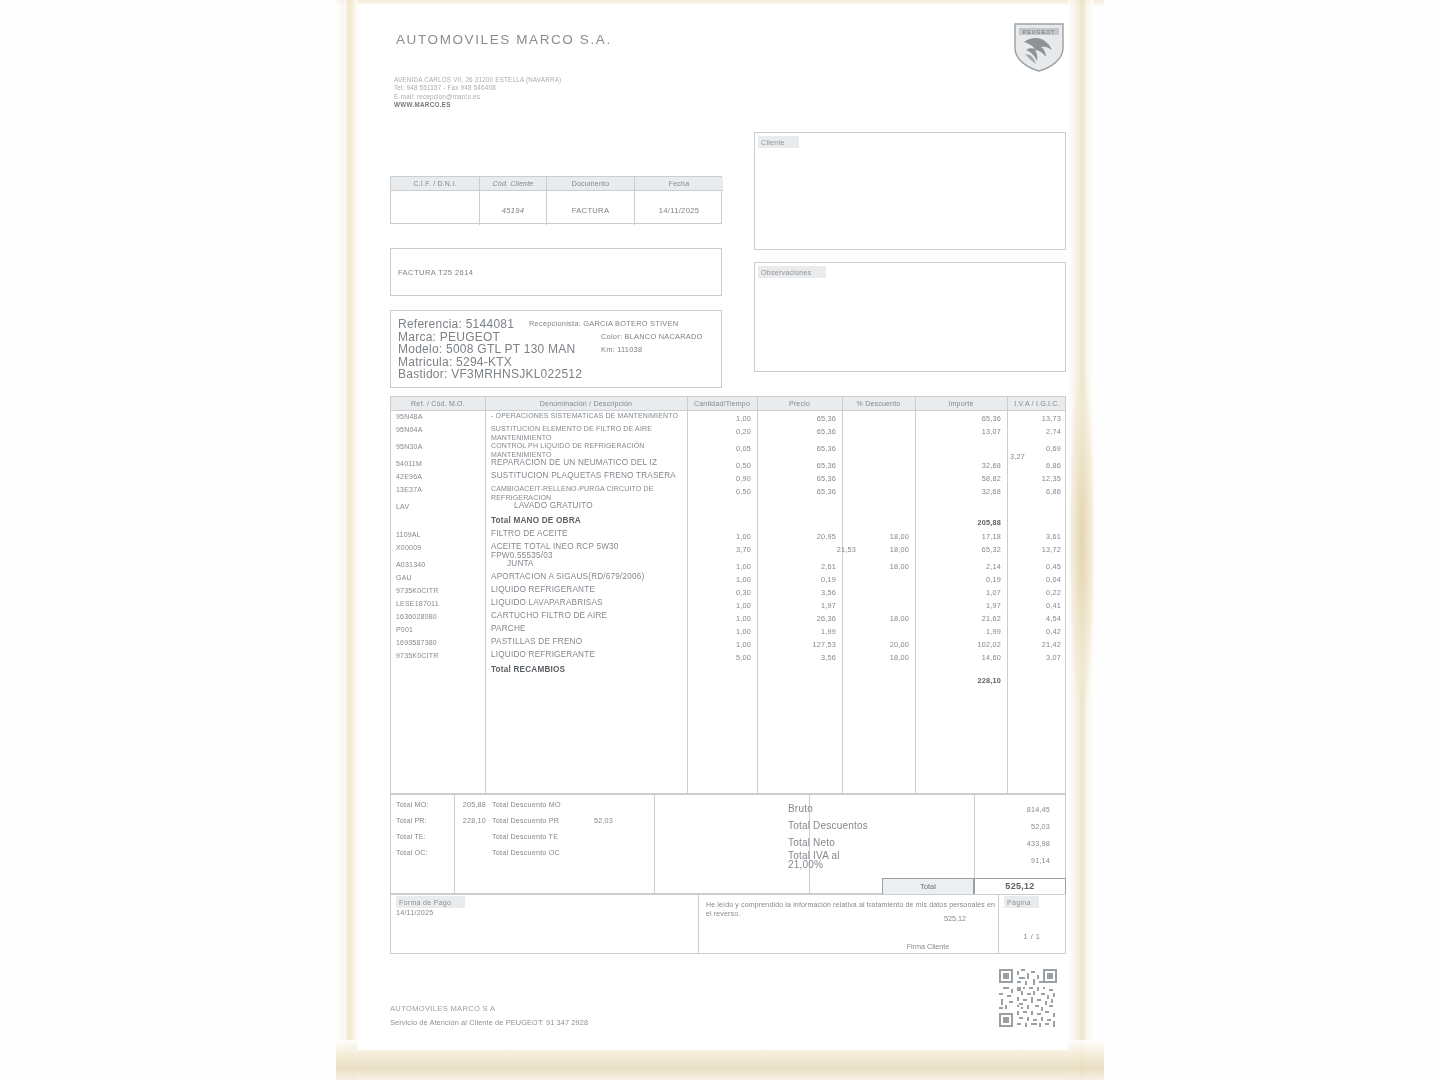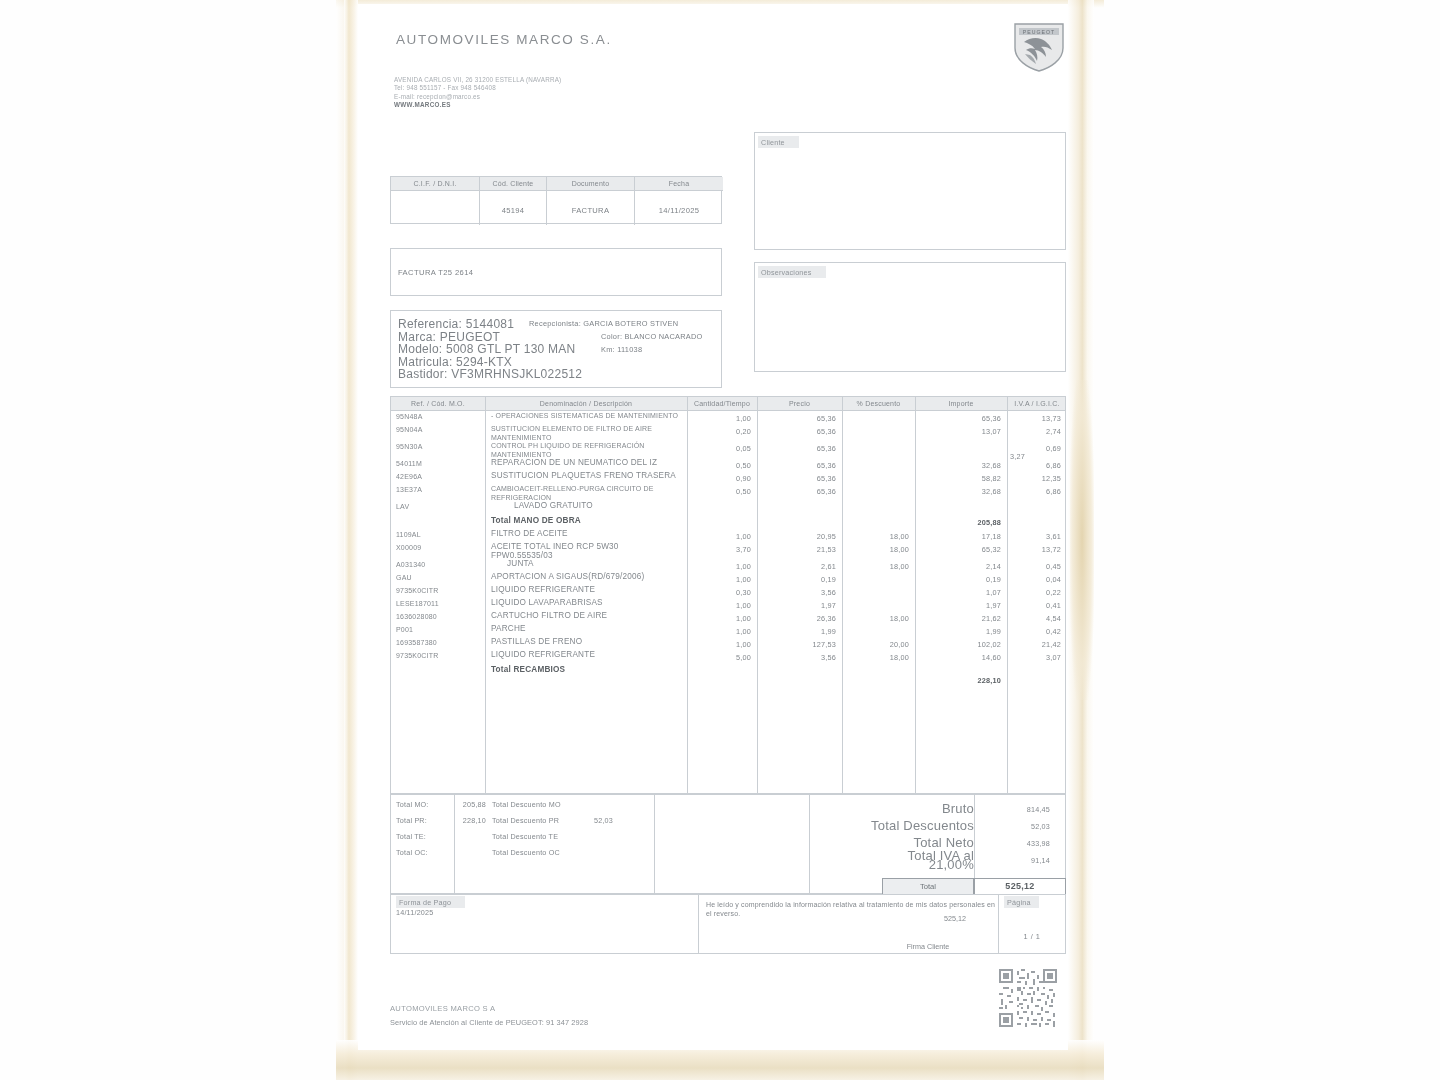--- a/index.html
+++ b/index.html
@@ -116,21 +116,21 @@
   .row{position:absolute;left:0;right:0;}
   .c-ref{position:absolute;font-size:7px;color:#83888d;letter-spacing:.2px;}
   .c-desc{position:absolute;font-size:7px;color:#83888d;letter-spacing:.15px;line-height:8.6px;white-space:pre-line;}
   .c-desc.big{font-size:8.2px;letter-spacing:.2px;}
   .c-num{position:absolute;font-size:7.3px;color:#83888d;text-align:right;letter-spacing:.2px;}
   .c-bold{font-weight:bold;color:#5c6165;}
 
   
   .tot-box{left:32px;top:790px;width:676px;height:100px;}
   .tot-left{position:absolute;font-size:7.2px;color:#83888d;letter-spacing:.2px;}
-  .tot-right-lbl{position:absolute;font-size:13px;color:#83888d;text-align:right;letter-spacing:.2px;}
+  .tot-right-lbl{position:absolute;font-size:10px;color:#83888d;letter-spacing:.2px;}
   .tot-right-val{position:absolute;font-size:7.2px;color:#83888d;text-align:right;letter-spacing:.2px;}
   .tot-vline{position:absolute;width:1px;background:#c9ced3;}
   .total-cell{
     position:absolute;border:1px solid #9aa0a6;box-sizing:border-box;background:#eceef0;
     font-size:7.6px;color:#6e7479;text-align:center;line-height:15px;
   }
   .total-amt{
     position:absolute;border:1px solid #9aa0a6;box-sizing:border-box;background:#ffffff;
     font-size:9px;font-weight:bold;color:#5c6165;text-align:center;line-height:15px;letter-spacing:.3px;
   }
@@ -178,21 +178,21 @@
       <text x="29" y="12" font-family="Liberation Sans, sans-serif" font-size="5.2" fill="#6d7277" text-anchor="middle" letter-spacing="1">PEUGEOT</text>
       <path d="M14 20 C19 16 26 15 31 17 C36 19 40 23 42 28 C38 25 34 24 31 25 C34 27 36 31 36 35 C33 31 29 28 25 28 C27 31 28 35 27 39 C25 34 21 30 16 28 C19 26 22 26 25 27 C22 23 18 21 14 20 Z" fill="#8d9297"></path>
       <path d="M20 33 C23 35 25 38 26 42 C22 39 18 36 15 32 Z" fill="#a4a9ad"></path>
     </svg>
 
     <div class="box doc-table">
       <div class="cell" style="left:0;width:88px;border-left:none;">
         <div class="hdr">C.I.F. / D.N.I.</div>
         <div class="val"></div>
       </div>
-      <div class="cell" style="left:88px;width:67px;">
+      <div class="cell" style="left:88px;width:67px;font-style:italic;">
         <div class="hdr">Cód. Cliente</div>
         <div class="val">45194</div>
       </div>
       <div class="cell" style="left:155px;width:88px;">
         <div class="hdr">Documento</div>
         <div class="val">FACTURA</div>
       </div>
       <div class="cell" style="left:243px;width:89px;">
         <div class="hdr">Fecha</div>
         <div class="val">14/11/2025</div>
@@ -313,21 +313,21 @@
             <div class="c-num" style="left: 366px; width: 79px; top: 1px;">20,95</div>
             <div class="c-num" style="left: 451px; width: 67px; top: 1px;">18,00</div>
             <div class="c-num" style="left: 524px; width: 86px; top: 1px;">17,18</div>
             <div class="c-num" style="left: 616px; width: 54px; top: 1px;">3,61</div>
           </div>
           <div class="row" style="top: 147px;">
             <div class="c-ref" style="left: 5px; top: 0px;">X00009</div>
             <div class="c-desc big" style="left: 100px; top: -1px;">ACEITE TOTAL INEO RCP 5W30
 FPW0.55535/03</div>
             <div class="c-num" style="left: 296px; width: 64px; top: 1px;">3,70</div>
-            <div class="c-num" style="left: 366px; width: 79px; top: 1px;">21,53</div>
+            <div class="c-num" style="left: 366px; width: 79px; top: 1px; padding-left: 20px;">21,53</div>
             <div class="c-num" style="left: 451px; width: 67px; top: 1px;">18,00</div>
             <div class="c-num" style="left: 524px; width: 86px; top: 1px;">65,32</div>
             <div class="c-num" style="left: 616px; width: 54px; top: 1px;">13,72</div>
           </div>
           <div class="row" style="top: 164px;">
             <div class="c-ref" style="left: 5px; top: 0px;">A031340</div>
             <div class="c-desc big" style="left: 100px; top: -1px; margin-left: 16px;">JUNTA</div>
             <div class="c-num" style="left: 296px; width: 64px; top: 1px;">1,00</div>
             <div class="c-num" style="left: 366px; width: 79px; top: 1px;">2,61</div>
             <div class="c-num" style="left: 451px; width: 67px; top: 1px;">18,00</div>

